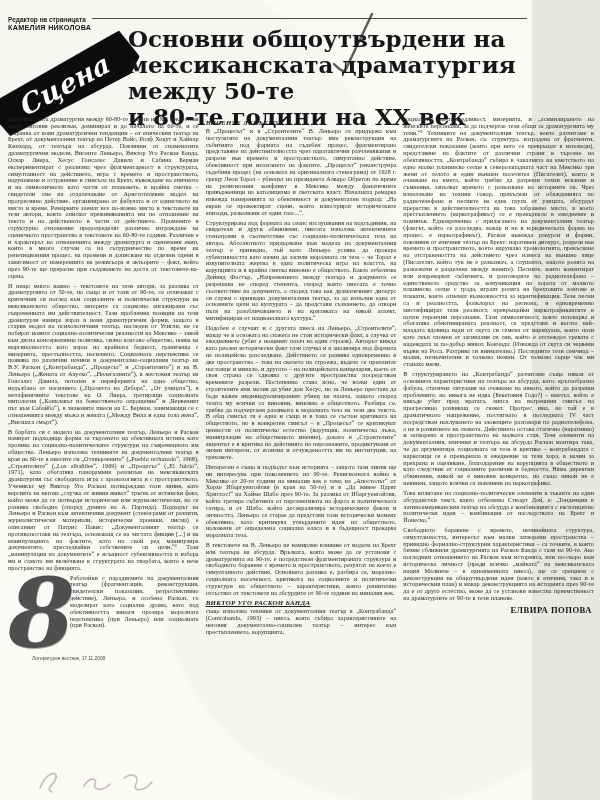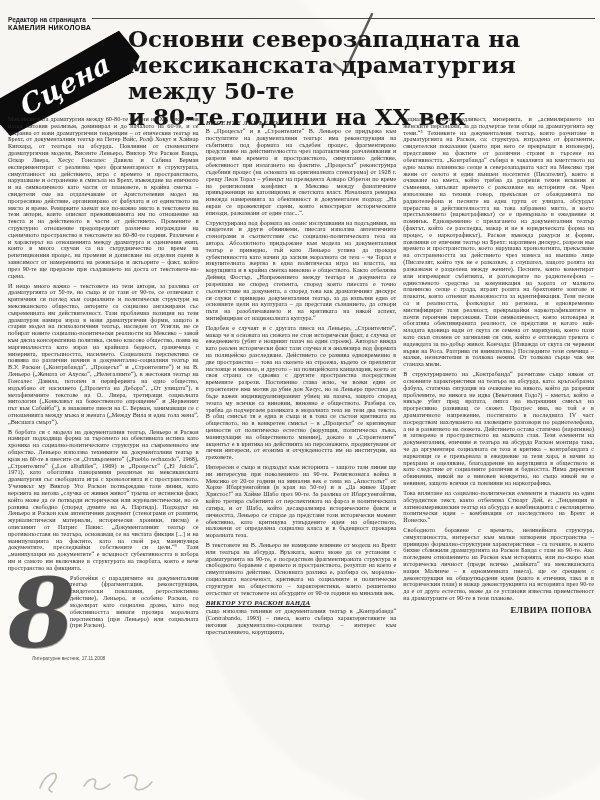--- a/index.html
+++ b/index.html
@@ -1,17 +1,17 @@
 <!DOCTYPE html>
 <html><head>
 <meta charset="utf-8">
 <style>
   html,body{margin:0;padding:0;}
   body{width:600px;height:800px;overflow:hidden;background:#e9e7e2;}
-  .page{position:relative;width:600px;height:800px;background:#fbfaf6;
+  .page{position:relative;width:532px;height:800px;background:#fbfaf6;
         font-family:"Liberation Serif",serif;color:#262626;
         background-image:radial-gradient(circle at 20% 30%, rgba(0,0,0,0.015) 0 40%, transparent 41%),
                          radial-gradient(circle at 75% 70%, rgba(0,0,0,0.02) 0 35%, transparent 36%);}
   .top-rule{position:absolute;left:92px;right:5px;top:18px;height:1px;background:#4a4a4a;}
   .editor{position:absolute;left:8px;top:16px;font-family:"Liberation Sans",sans-serif;}
   .editor .lbl{font-size:6.5px;font-weight:bold;color:#1c1c1c;}
   .editor .nm{font-size:7.2px;font-weight:bold;letter-spacing:.3px;color:#111;}
   .banner{position:absolute;left:-14px;top:62px;width:158px;height:44px;background:#0c0c0c;
           transform:rotate(-28deg);display:flex;align-items:center;justify-content:center;
           clip-path:polygon(2% 10%,96% 0%,100% 74%,90% 100%,4% 96%,0% 34%);}
@@ -53,21 +53,21 @@
 
   <div class="banner">
     <span>Сцена</span>
   </div>
 
   <svg class="checkmark" width="54" height="72" viewBox="0 0 54 72">
     <path d="M6 58 C 10 62, 14 66, 17 65 L 44 8" fill="none" stroke="#3f3f3f" stroke-width="2.4" stroke-linecap="round" opacity="0.85"></path>
   </svg>
 
   <h1 class="title">
-    <div>Основни северозападната на</div>
+    <div>Основни общоутвърдени на</div>
     <div>мексиканската драматургия между 50-те</div>
     <div>и 80-те години на XX век</div>
   </h1>
 
   <div class="columns">
 
     <div class="col">
       <p>Мексиканската драматургия между 60-80-те години на XX век оставя назад битовия реализъм, доминирал и до началото на 60-те, и се захранва от нови драматургични тенденции – от епическия театър на Брехт, от документалния театър на Петер Вайс, Ролф Хокут и Хайнар Кипхард, от театъра на абсурда. Повлияни от споменатите драматургични модели, Висенте Леньеро, Виктор Уго Раскон Банда, Оскар Лиера, Хесус Гонсалес Давила и Сабина Берман експериментират с реализма чрез фрагментарност в структурата, симултанност на действието, игра с времето и пространството, нарушаване и остранение в смисъла на Брехт, въвеждане на епичното и на символичното като части от плановете, в крайна сметка – свидетели сме на отдалечаване от Аристотелевия модел на прогресивно действие, организирано от фабулата и от единството на място и време. Ремарките заемат все по-важно място в текстовете на тези автори, които описват преживяванията им по отношение на текста и на действеното в части от действието. Промените в структурно отношение предопределят различно изграждане на сценичното пространство в текстовете на 60-80-те години. Различен е и характерът на отношенията между драматурга и сценичния екип, които в много случаи са на сътрудничество по време на репетиционния процес, на промени и дописване на отделни сцени в зависимост от намеренията на режисьора и актьорите – факт, който през 90-те ще прерасне при създаването на доста от текстовете-на-сцена.</p>
       <p>И нещо много важно – текстовете на тези автори, за разлика от драматургията от 50-те, но също и от тази от 90-те, се отличават с критичния си поглед към социалните и политически структури на мексиканското общество, авторите са социално ангажирани със съвременната им действителност. Тази проблемна позиция на тези драматурзи намира израз в нови драматургични форми, защото в стария модел на психологичния театър, наследен от Усигли, не се побират новите социално-политически реалности на Мексико – завой към дясна консервативна политика, силно класово общество, поява на маргиналността като израз на крайната бедност, граничеща с мизерията, престъпността, насилието. Социалната перспектива се появява по различни начини в документално-социалния театър на В.У. Раскон („Контрабанда“, „Процесът“ и „Строителите“) и на В. Леньеро („Жената от Ахуско“, „Нелегалните“), в жестокия театър на Гонсалес Давила, потопен в периферията на едно общество, издълбано от насилието („Пролетта на Дебора“, „От улицата“), в метафизичните текстове на О. Лиера, третиращи социалната митология („Конклавът на божественото опрощение“ и „Червеният път към Сабайба“), в знаковите пиеси на С. Берман, занимаващи се с отношенията между мъжа и жената („Между Вила и една гола жена“, „Висшата смърт“).</p>
       <p>В борбата си с модела на документалния театър, Леньеро и Раскон намират подходяща форма за търсенето на обективната истина като хроника на социално-политическите структури на съвременното им общество. Леньеро използва техниките на документалния театър в края на 60-те в пиесите си „Отхвърлените“ („Pueblo rechazado“, 1968), „Строителите“ („Los albañiles“, 1969) и „Процесът“ („El Juicio“, 1971), като обогатява панорамния реализъм на мексиканската драматургия със свободната игра с хронологията и с пространството. Ученикът му Виктор Уго Раскон потвърждава тази линия, като версията на негова „случка от живия живот“ тръгва от истински факт, който може да се потвърди исторически или журналистически, но се развива свободно (според думите на А. Партида). Подходът на Леньеро и Раскон към автентичния документ (стенограми от разпити, журналистически материали, исторически хроники, писма) е описаният от Патрис Павис: „Документалният театър се противопоставя на театъра, основаващ се на чистата фикция [...] и на манипулацията на фактите, като на свой ред манипулира документите, преследвайки собствените си цели.“³ Тази „манипулация на документите“ е всъщност субективността в избора им и самото им включване в структурата на творбата, която е вече пространство на фикцията.</p>

